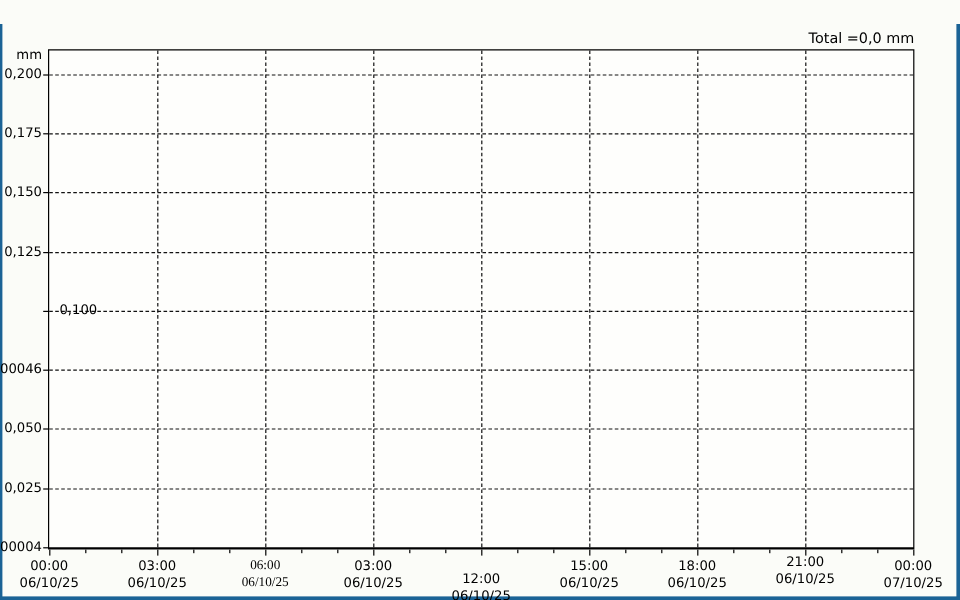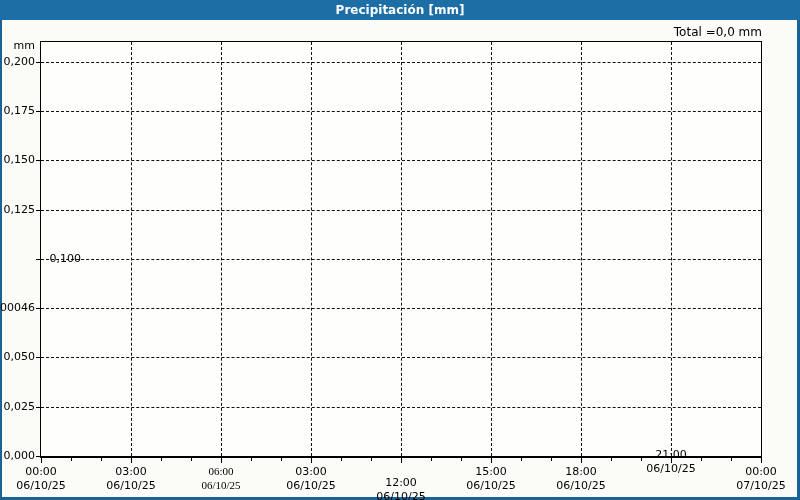--- a/index.html
+++ b/index.html
@@ -54,23 +54,20 @@
   }
   .xlab{
     position:absolute;width:70px;text-align:center;
     font-size:11px;line-height:13.5px;white-space:nowrap;
   }
 </style>
 </head>
 <body>
 
 <div class="window" style="background: rgb(251, 252, 248);">
-  <div class="titlebar" style="background: rgb(28, 110, 164); color: rgb(255, 255, 255);">
-    <span>Precipitación [mm]</span>
-  </div>
 
   <div class="edge edge-left" style="background: rgb(27, 99, 150);"></div>
   <div class="edge edge-right" style="background: rgb(27, 99, 150);"></div>
   <div class="edge edge-bottom" style="background: rgb(27, 99, 150);"></div>
 
   <div class="total">Total =0,0 mm</div>
   <div class="unit">mm</div>
 
   <div class="plot" id="plot">
       <div class="hgrid" style="top: 20px;"></div>
@@ -99,21 +96,21 @@
       <div class="ylab" style="top: 203px;">0,125</div>
       <div class="ytick" style="top: 210px;"></div>
       <div class="ylab" style="top: 252px; margin-left: 46px;">0,100</div>
       <div class="ytick" style="top: 259px;"></div>
       <div class="ylab" style="top: 301px;">00046</div>
       <div class="ytick" style="top: 308px;"></div>
       <div class="ylab" style="top: 350px;">0,050</div>
       <div class="ytick" style="top: 357px;"></div>
       <div class="ylab" style="top: 400px;">0,025</div>
       <div class="ytick" style="top: 407px;"></div>
-      <div class="ylab" style="top: 449px;">0,000</div>
+      <div class="ylab" style="top: 449px;">00004</div>
       <div class="ytick" style="top: 456px;"></div>
       <div class="xtick" style="left: 41px; top: 458px; height: 5px;"></div>
       <div class="xtick" style="left: 71px; top: 458px; height: 3px;"></div>
       <div class="xtick" style="left: 101px; top: 458px; height: 3px;"></div>
       <div class="xtick" style="left: 131px; top: 458px; height: 5px;"></div>
       <div class="xtick" style="left: 161px; top: 458px; height: 3px;"></div>
       <div class="xtick" style="left: 191px; top: 458px; height: 3px;"></div>
       <div class="xtick" style="left: 221px; top: 458px; height: 5px;"></div>
       <div class="xtick" style="left: 251px; top: 458px; height: 3px;"></div>
       <div class="xtick" style="left: 281px; top: 458px; height: 3px;"></div>
@@ -154,21 +151,21 @@
         <div>06/10/25</div>
       </div>
       <div class="xlab" style="left: 456px; top: 465px;">
         <div>15:00</div>
         <div>06/10/25</div>
       </div>
       <div class="xlab" style="left: 546px; top: 465px;">
         <div>18:00</div>
         <div>06/10/25</div>
       </div>
-      <div class="xlab" style="left: 636px; top: 448px;">
+      <div class="xlab" style="left: 636px; top: 462px;">
         <div>21:00</div>
         <div>06/10/25</div>
       </div>
       <div class="xlab" style="left: 726px; top: 465px;">
         <div>00:00</div>
         <div>07/10/25</div>
       </div>
     </div>
 </div>
 

